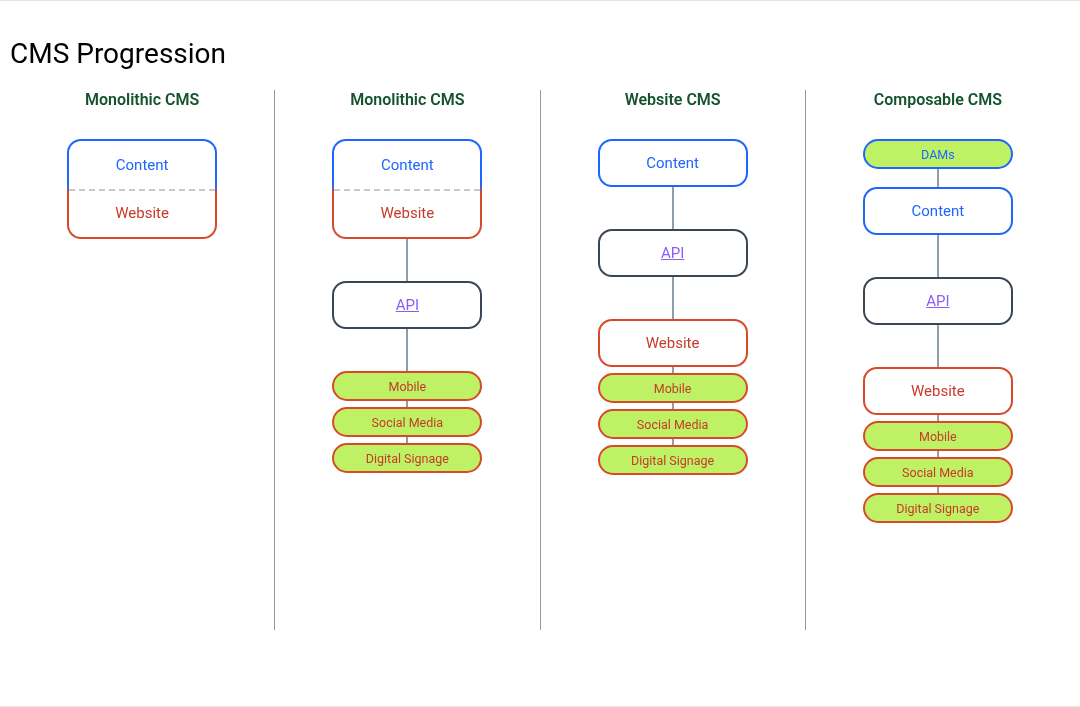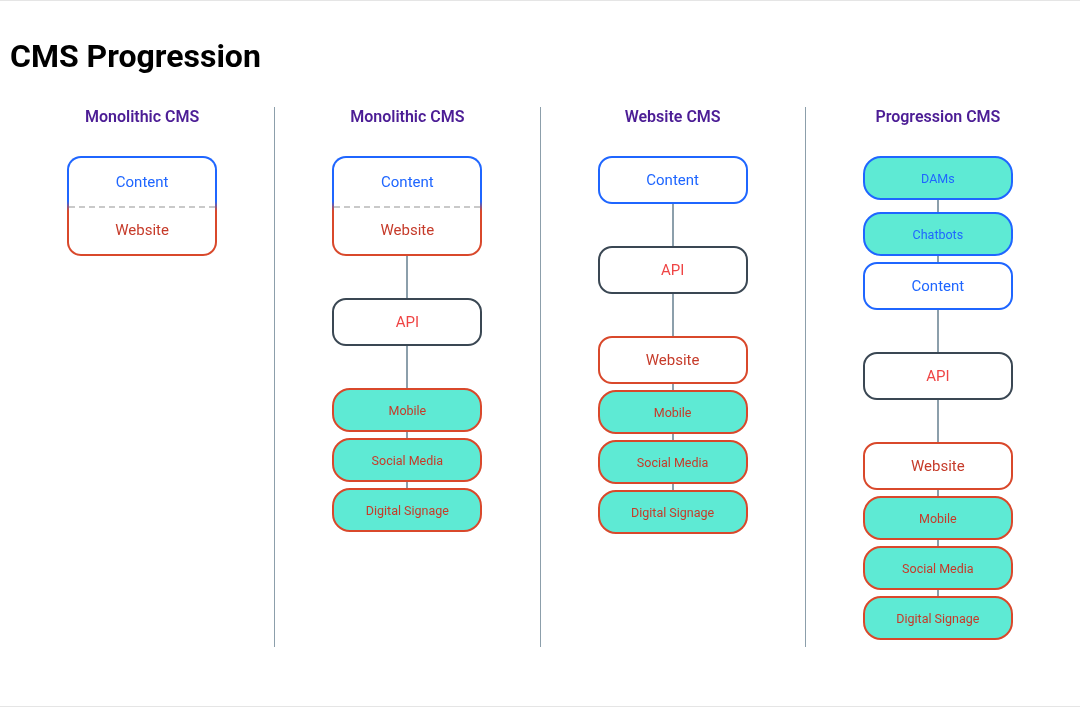--- a/index.html
+++ b/index.html
@@ -8,44 +8,44 @@
     height: 707px;
     background: #fff;
     font-family: -apple-system, BlinkMacSystemFont, "Segoe UI", Roboto, Helvetica, Arial, sans-serif;
     color: #000;
     border-top: 1px solid #e5e5e5;
     border-bottom: 1px solid #e5e5e5;
     padding: 36px 10px 0 10px;
     position: relative;
   }
   h1 {
-    font-size: 32px;
-    font-weight: 700;
-    margin-bottom: 32px;
+    font-size: 28px;
+    font-weight: 400;
+    margin-bottom: 20px;
   }
   .cols {
     display: flex;
     align-items: flex-start;
   }
   .col {
     flex: 1;
     display: flex;
     flex-direction: column;
     align-items: center;
     padding: 0 18px;
     border-right: 1px solid #8c9fab;
     min-height: 540px;
   }
   .col:last-child { border-right: none; }
   .col-h {
     font-size: 16px;
     font-weight: 600;
     text-align: center;
     margin-bottom: 30px;
-    color: #4c1d95;
+    color: #14532d;
   }
   .stack {
     position: relative;
     display: flex;
     flex-direction: column;
     align-items: center;
     width: 100%;
   }
   .connector {
     width: 2px;
@@ -90,33 +90,33 @@
     height: 48px;
     display: flex;
     align-items: center;
     justify-content: center;
     font-size: 15px;
     background: #fff;
     z-index: 1;
   }
   .box.blue { border-color: #1f66ff; color: #1f66ff; }
   .box.red  { border-color: #d9482b; color: #c63b2a; }
-  .box.grey { border-color: #3a4753; color: #ef4444; }
+  .box.grey { border-color: #3a4753; color: #8b5cf6; text-decoration: underline; }
 
   
   .pill {
     width: 150px;
     border: 2px solid #000;
     border-radius: 18px;
-    height: 44px;
+    height: 30px;
     display: flex;
     align-items: center;
     justify-content: center;
     font-size: 12.5px;
-    background: #5eead4;
+    background: #bef264;
     z-index: 1;
   }
   .pill.blue { border-color: #1f66ff; color: #1f66ff; }
   .pill.red  { border-color: #d9482b; color: #c63b2a; }
 </style>
 </head>
 <body>
 
 <h1>CMS Progression</h1>
 
@@ -163,26 +163,25 @@
       <div class="connector c-short"></div>
       <div class="pill red">Mobile</div>
       <div class="connector c-short"></div>
       <div class="pill red">Social Media</div>
       <div class="connector c-short"></div>
       <div class="pill red">Digital Signage</div>
     </div>
   </div>
 
   <div class="col">
-    <div class="col-h">Progression CMS</div>
+    <div class="col-h">Composable CMS</div>
     <div class="stack">
       <div class="pill blue">DAMs</div>
       <div class="connector c-short"></div>
       <div class="connector c-short"></div>
-      <div class="pill blue">Chatbots</div>
       <div class="connector c-short"></div>
       <div class="box blue">Content</div>
       <div class="connector c-tall"></div>
       <div class="box grey">API</div>
       <div class="connector c-tall"></div>
       <div class="box red">Website</div>
       <div class="connector c-short"></div>
       <div class="pill red">Mobile</div>
       <div class="connector c-short"></div>
       <div class="pill red">Social Media</div>

